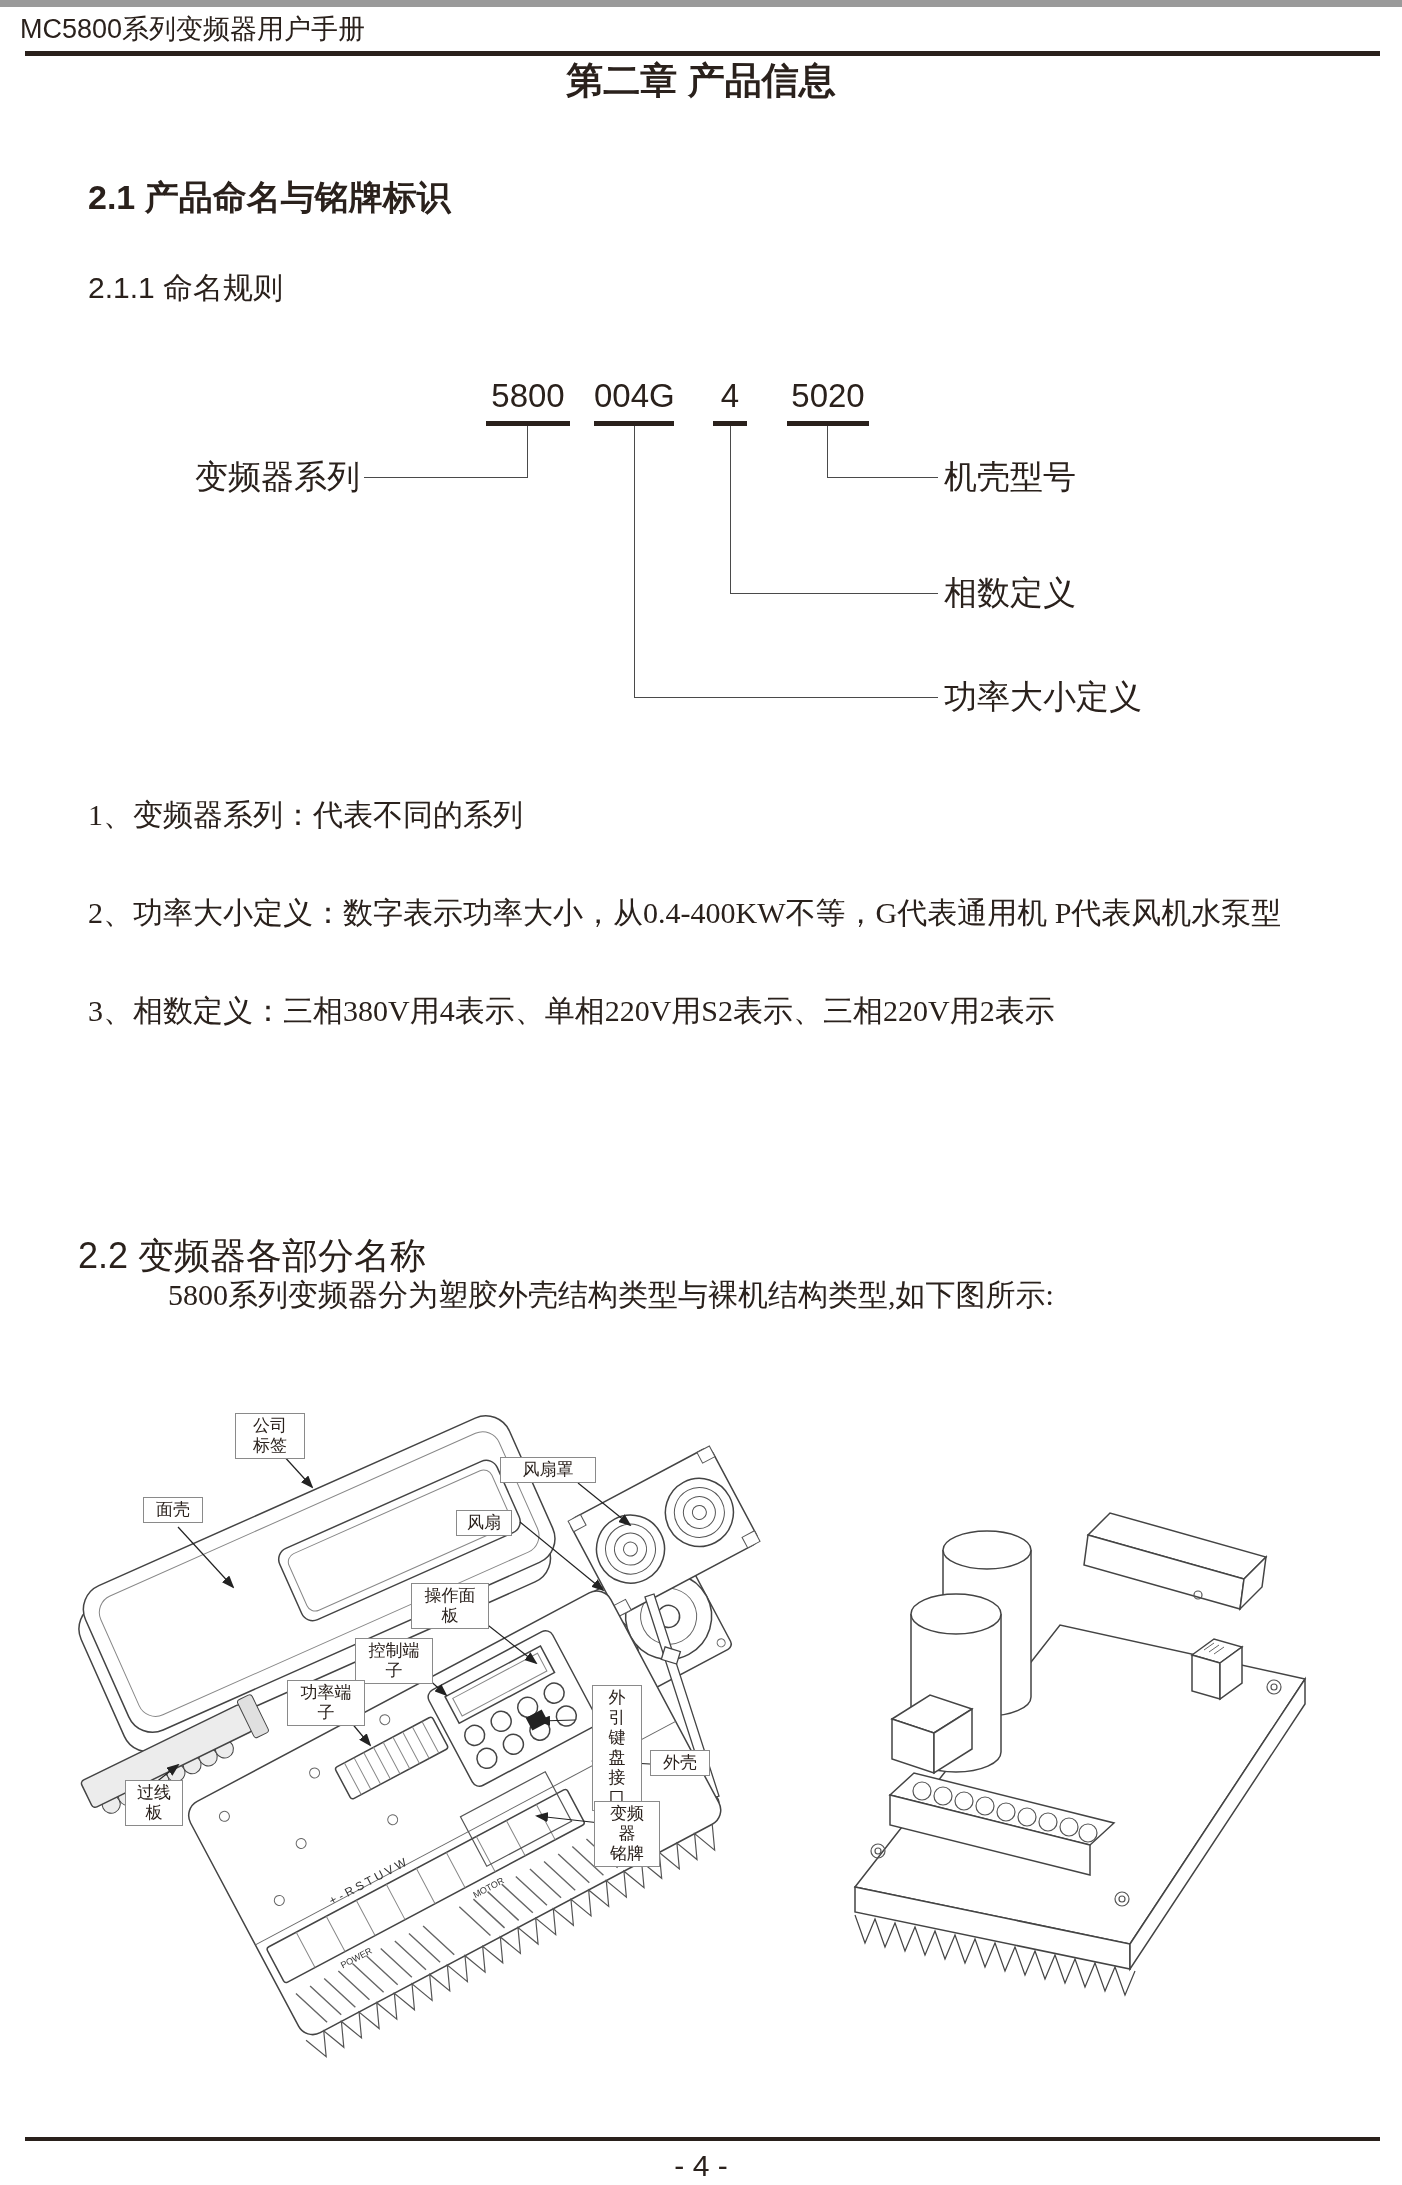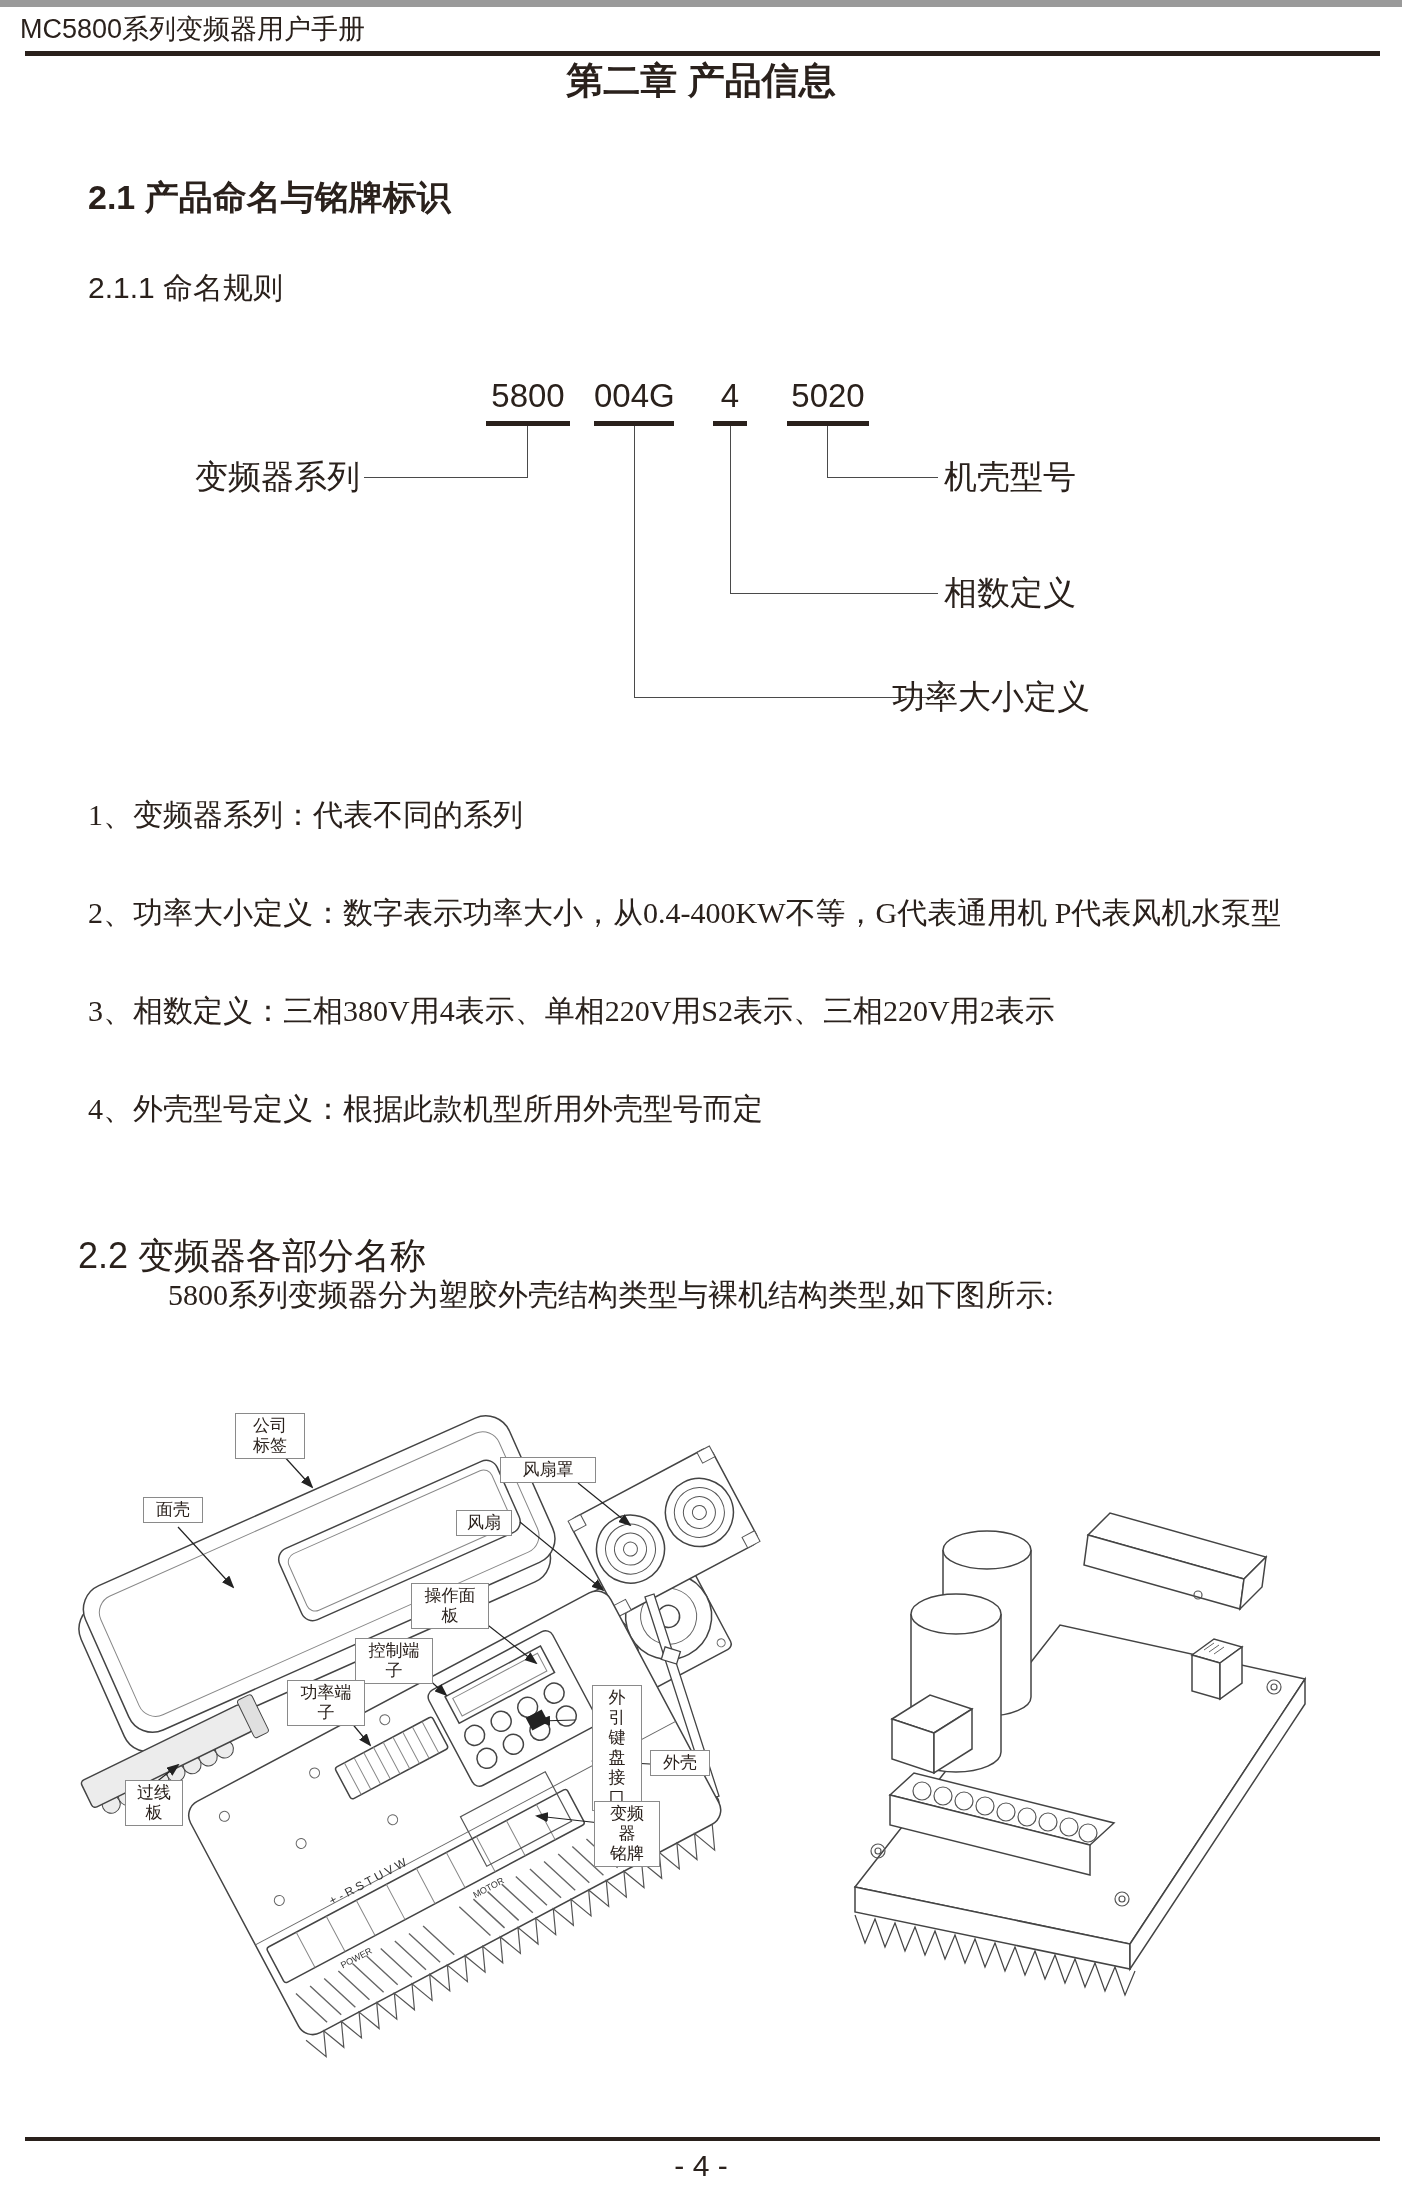--- a/index.html
+++ b/index.html
@@ -68,26 +68,25 @@
 
   <div class="vline" style="left:730px;top:419px;width:1px;height:167px;"></div>
   <div class="hline" style="left:730px;top:586px;width:208px;height:1px;"></div>
 
   <div class="vline" style="left:634px;top:419px;width:1px;height:271px;"></div>
   <div class="hline" style="left:634px;top:690px;width:304px;height:1px;"></div>
 
   <div class="nd-label" style="left:195px;top:452px;width:165px;text-align:right;">变频器系列</div>
   <div class="nd-label" style="left:944px;top:452px;">机壳型号</div>
   <div class="nd-label" style="left:944px;top:568px;">相数定义</div>
-  <div class="nd-label" style="left:892px;top:672px;">功率大小定义</div>
+  <div class="nd-label" style="left:944px;top:672px;">功率大小定义</div>
 
   <div class="body-line" style="top:790px;">1、变频器系列：代表不同的系列</div>
   <div class="body-line" style="top:888px;">2、功率大小定义：数字表示功率大小，从0.4-400KW不等，G代表通用机 P代表风机水泵型</div>
   <div class="body-line" style="top:986px;">3、相数定义：三相380V用4表示、单相220V用S2表示、三相220V用2表示</div>
-  <div class="body-line" style="top:1084px;">4、外壳型号定义：根据此款机型所用外壳型号而定</div>
 
   <div class="abs sans" style="left:78px;top:1228px;font-size:36px;font-weight:400;line-height:42px;">2.2 变频器各部分名称</div>
   <div class="abs" style="left:168px;top:1270px;font-size:30px;line-height:36px;">5800系列变频器分为塑胶外壳结构类型与裸机结构类型,如下图所示:</div>
 
   <svg style="left:60px;top:1380px;" width="760" height="700" viewBox="0 0 760 700">
     <defs>
       <marker id="ah" markerWidth="13" markerHeight="10" refX="11" refY="5" orient="auto" markerUnits="userSpaceOnUse">
         <path d="M0,0 L13,5 L0,10 Z" fill="#222"></path>
       </marker>
     </defs>

